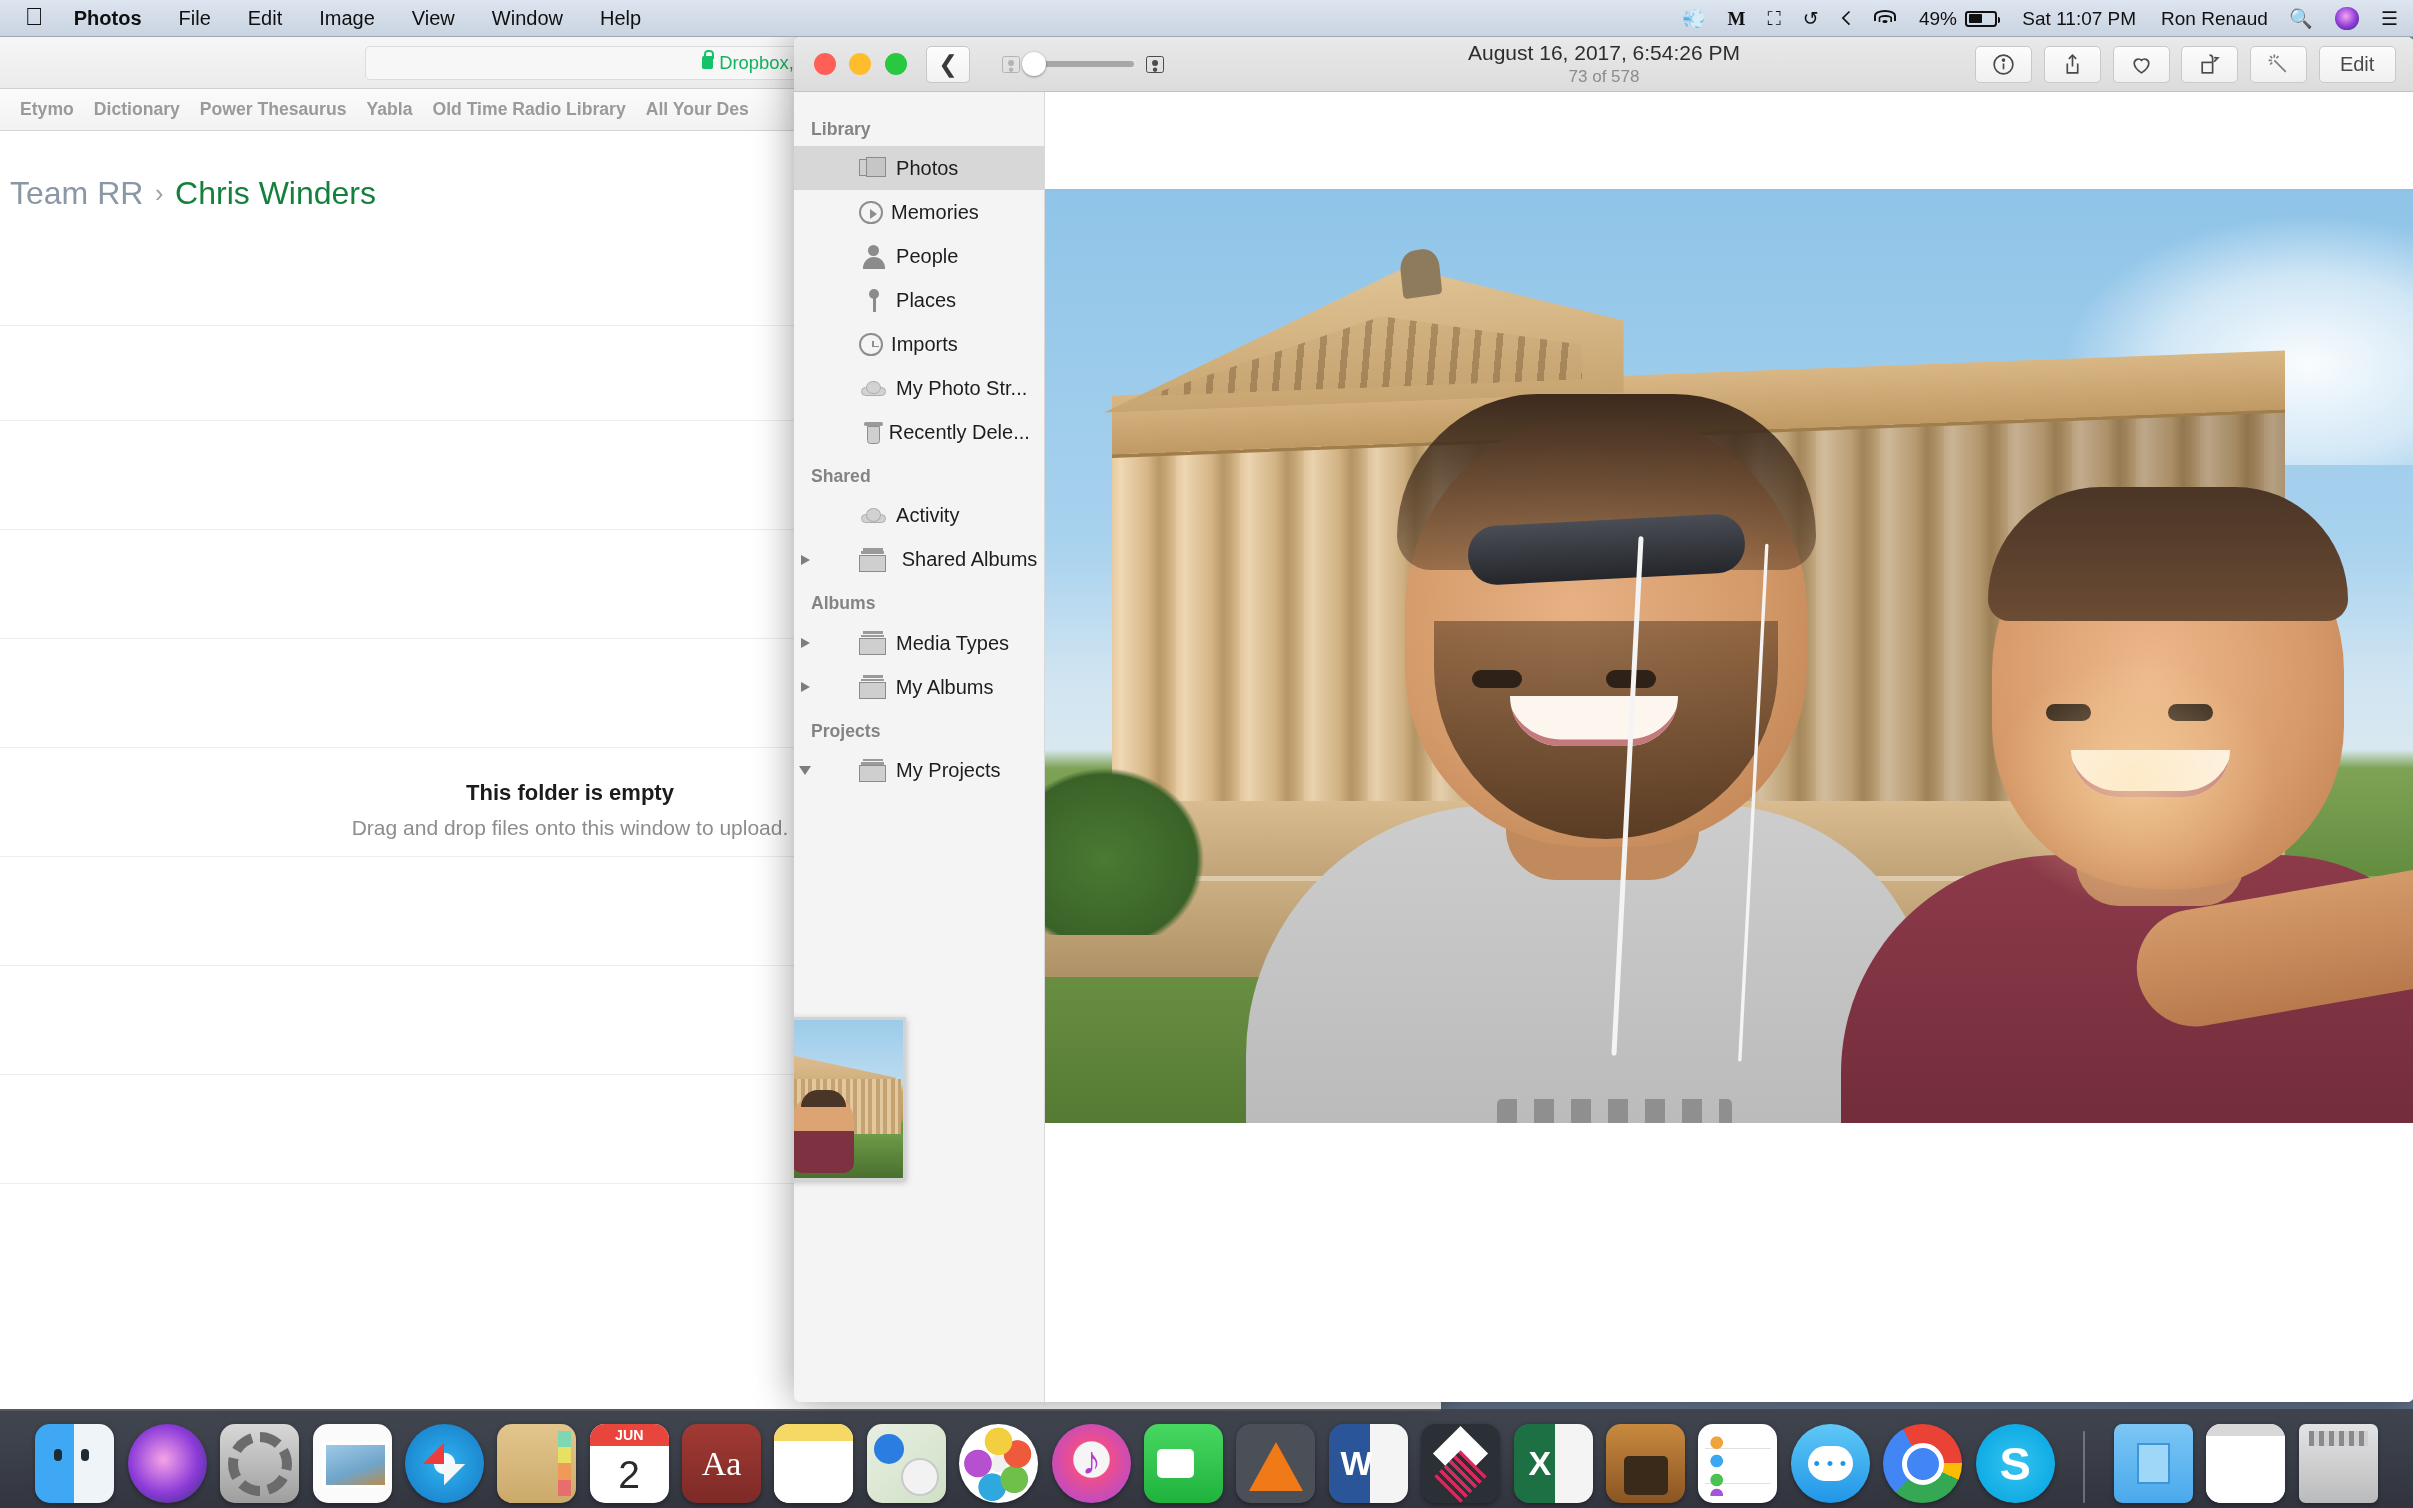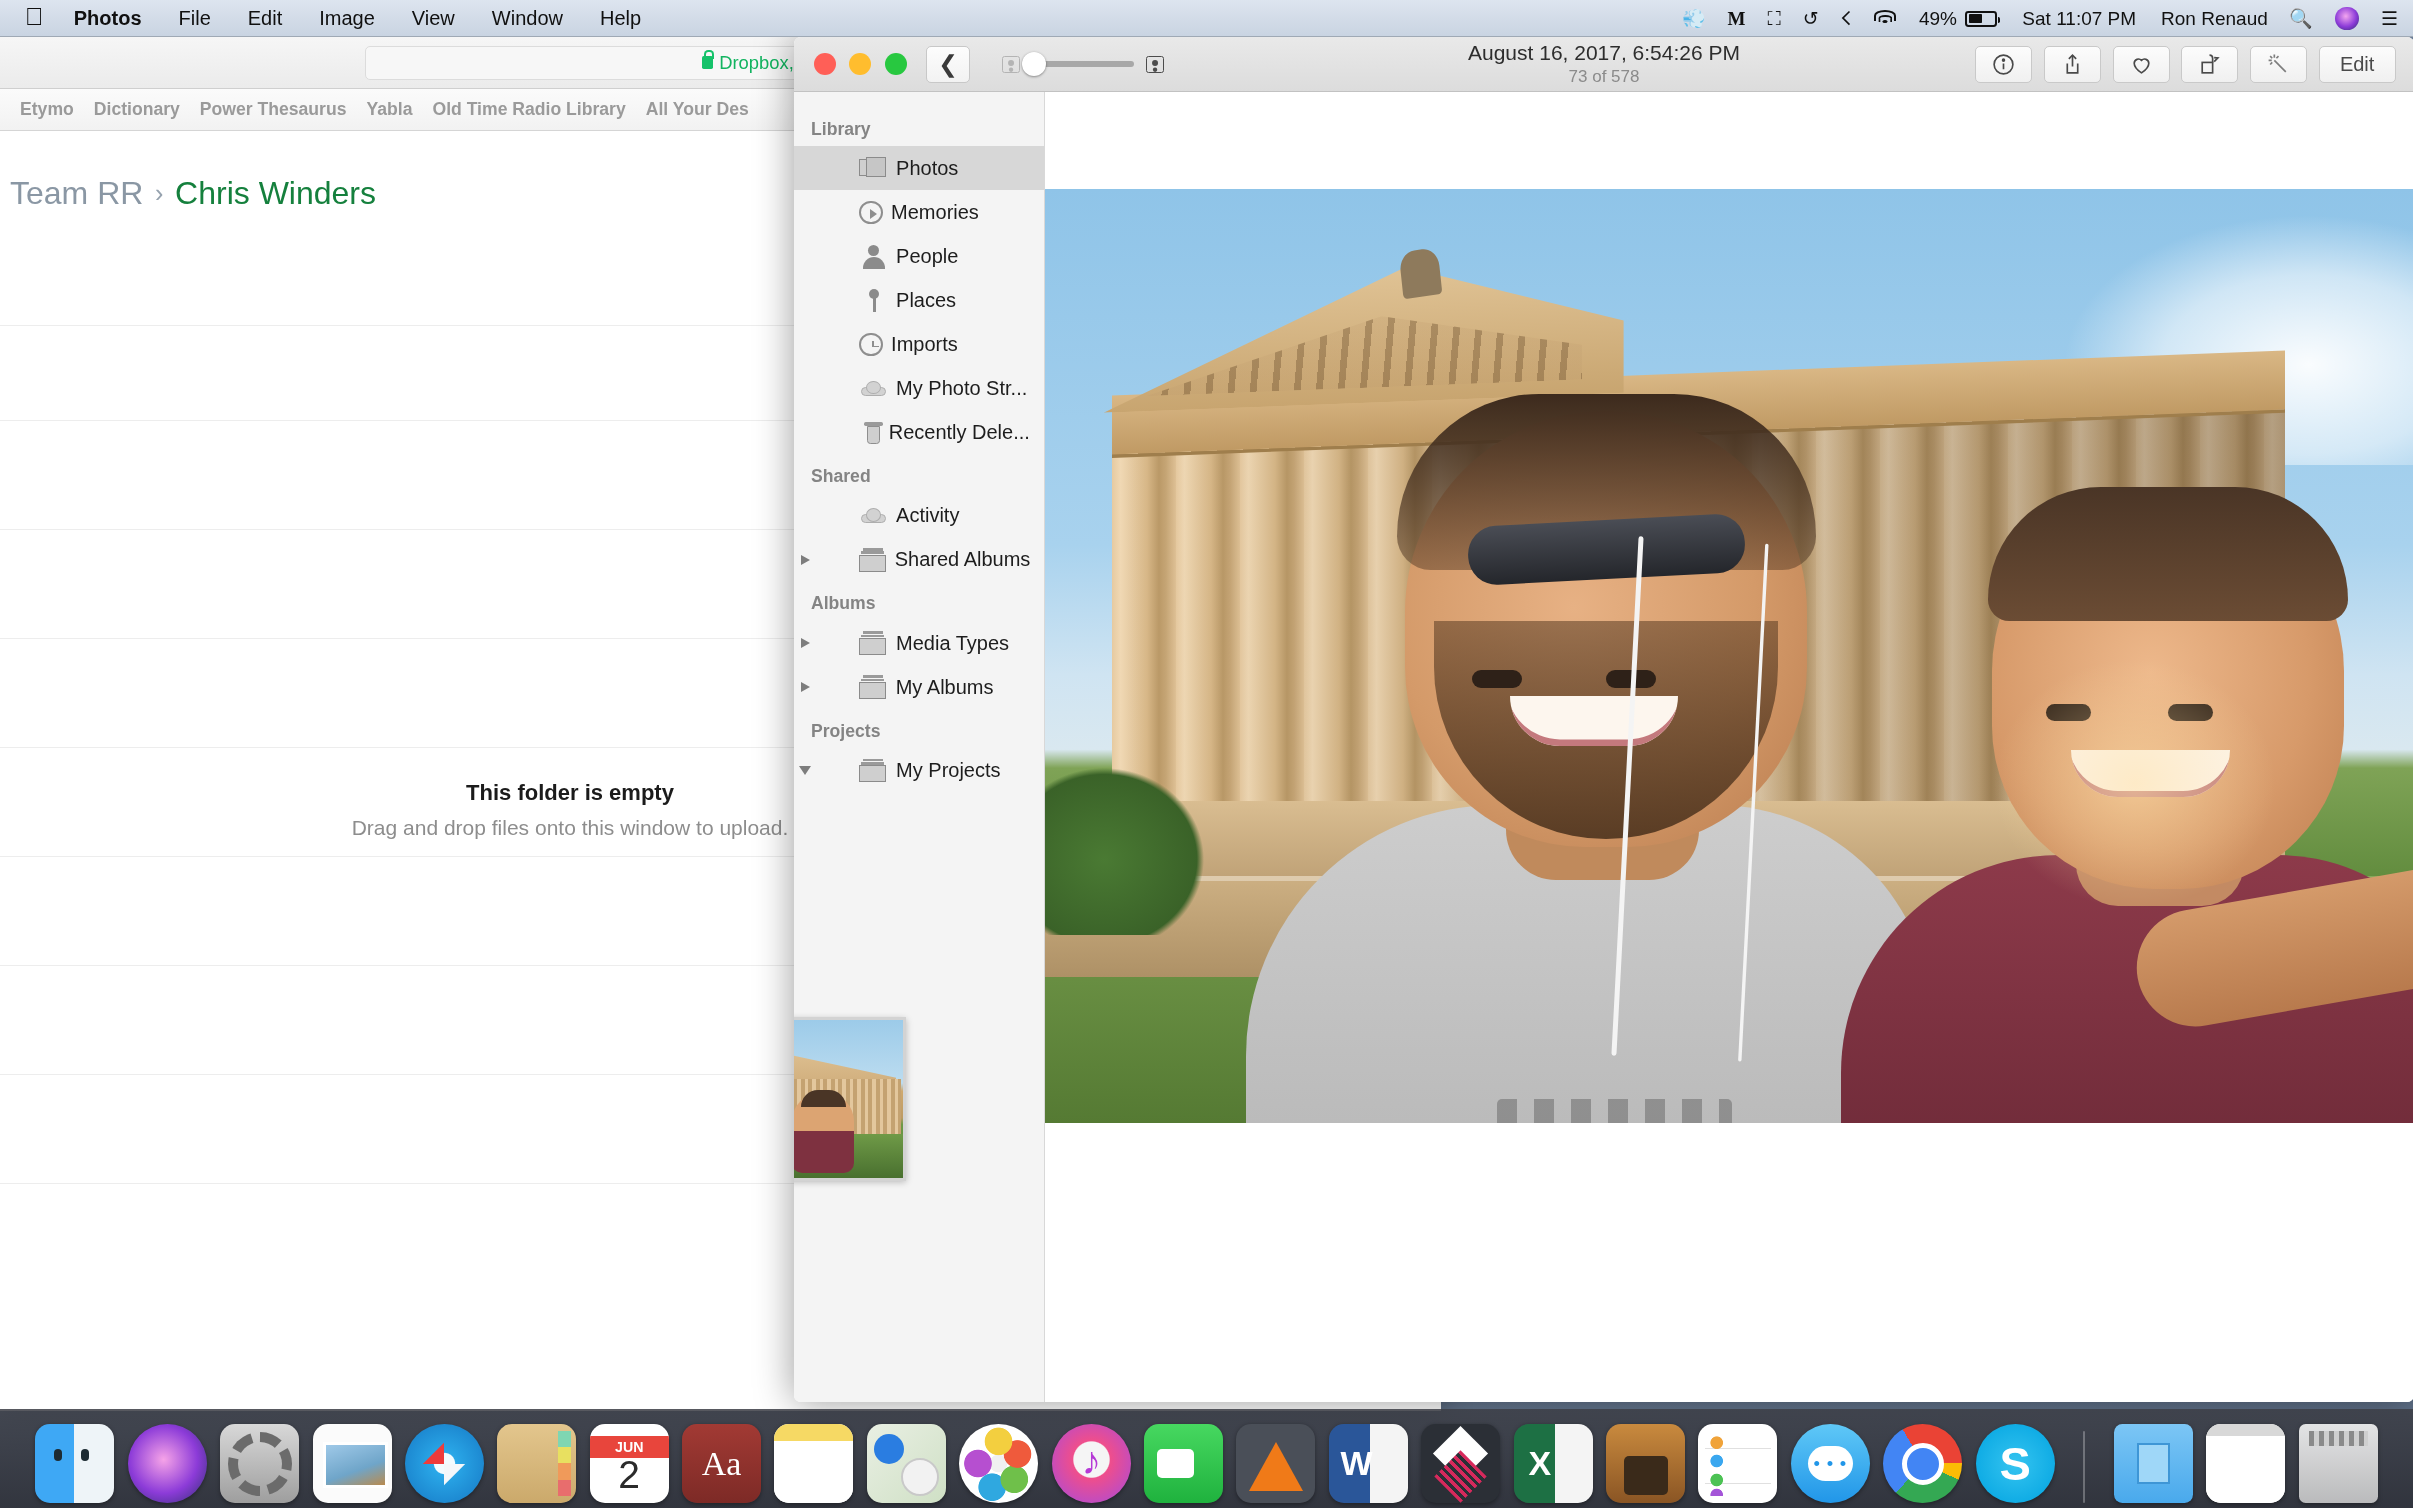--- a/index.html
+++ b/index.html
@@ -439,21 +439,21 @@
   .di-prefs:after{content:"";position:absolute;width:44px;height:44px;border-radius:50%;border:10px dashed #6b6b6b;}
   .di-mail{ background:#fbfbfb; }
   .di-mail:after{content:"";position:absolute;left:10px;top:18.4px;width:59px;height:40px;
     background:linear-gradient(160deg,#9fc9e8,#6fa5c9 60%,#b98b4f);border:3.4px solid #fff;}
   .di-safari{ background:radial-gradient(circle at 50% 50%,#f2fbff 0 18%,#2aa8e8 20%,#1577c4 100%); border-radius:50%;}
   .di-safari:after{content:"";position:absolute;width:0;height:0;border:15px solid transparent;border-left-color:#ee3b3b;border-right-color:#f4f7fa;transform:rotate(45deg);}
   .di-contacts{ background:linear-gradient(180deg,#e3c68d,#cba96b); }
   .di-contacts:after{content:"";position:absolute;right:5px;top:6.7px;width:13.4px;height:65px;
     background:linear-gradient(180deg,#7fd6b2 0 25%,#e8e060 25% 50%,#f09a5a 50% 75%,#e86d6d 75%);}
   .di-calendar{ background:#fff; }
-  .di-cal-top{ position:absolute;top:12px;left:0;width:100%;height:22px;background:#e8453c;color:#fff;font-size:14.2px;
+  .di-cal-top{ position:absolute;top:0;left:0;width:100%;height:22px;background:#e8453c;color:#fff;font-size:14.2px;
                display:flex;align-items:center;justify-content:center;font-weight:bold;}
   .di-cal-day{ position:absolute;top:22px;left:0;width:100%;height:57px;color:#2b2b2b;font-size:39px;
                display:flex;align-items:center;justify-content:center;}
   .di-dict{ background:linear-gradient(180deg,#a23a34,#7d2a26); font-family:"Liberation Serif",serif; font-size:34px;}
   .di-notes{ background:#fff; }
   .di-notes:after{content:"";position:absolute;inset:0;
     background:linear-gradient(180deg,#f6d964 0 17px, #fff 17px),
                repeating-linear-gradient(180deg,transparent 0 10px,#dcdcdc 10px 11px);}
   .di-maps{ background:linear-gradient(135deg,#e9efe3,#cfe0c5);}
   .di-maps:after{content:"";position:absolute;left:6.7px;top:10px;width:30px;height:30px;border-radius:50%;background:#2a7de1;}
@@ -740,21 +740,21 @@
       </div>
 
       <div class="sb-item">
         <span class="arrow"></span>
         <span class="disc"></span>
         <span class="icn icn-album">
             <i></i>
             <i></i>
             <i></i>
           </span>
-        <span style="margin-left:7px;">Shared Albums</span>
+        <span style="margin-left:14px;">Shared Albums</span>
       </div>
 
       <div class="sb-section">Albums</div>
 
       <div class="sb-item">
         <span class="arrow"></span>
         <span class="disc"></span>
         <span class="icn icn-album">
             <i></i>
             <i></i>

